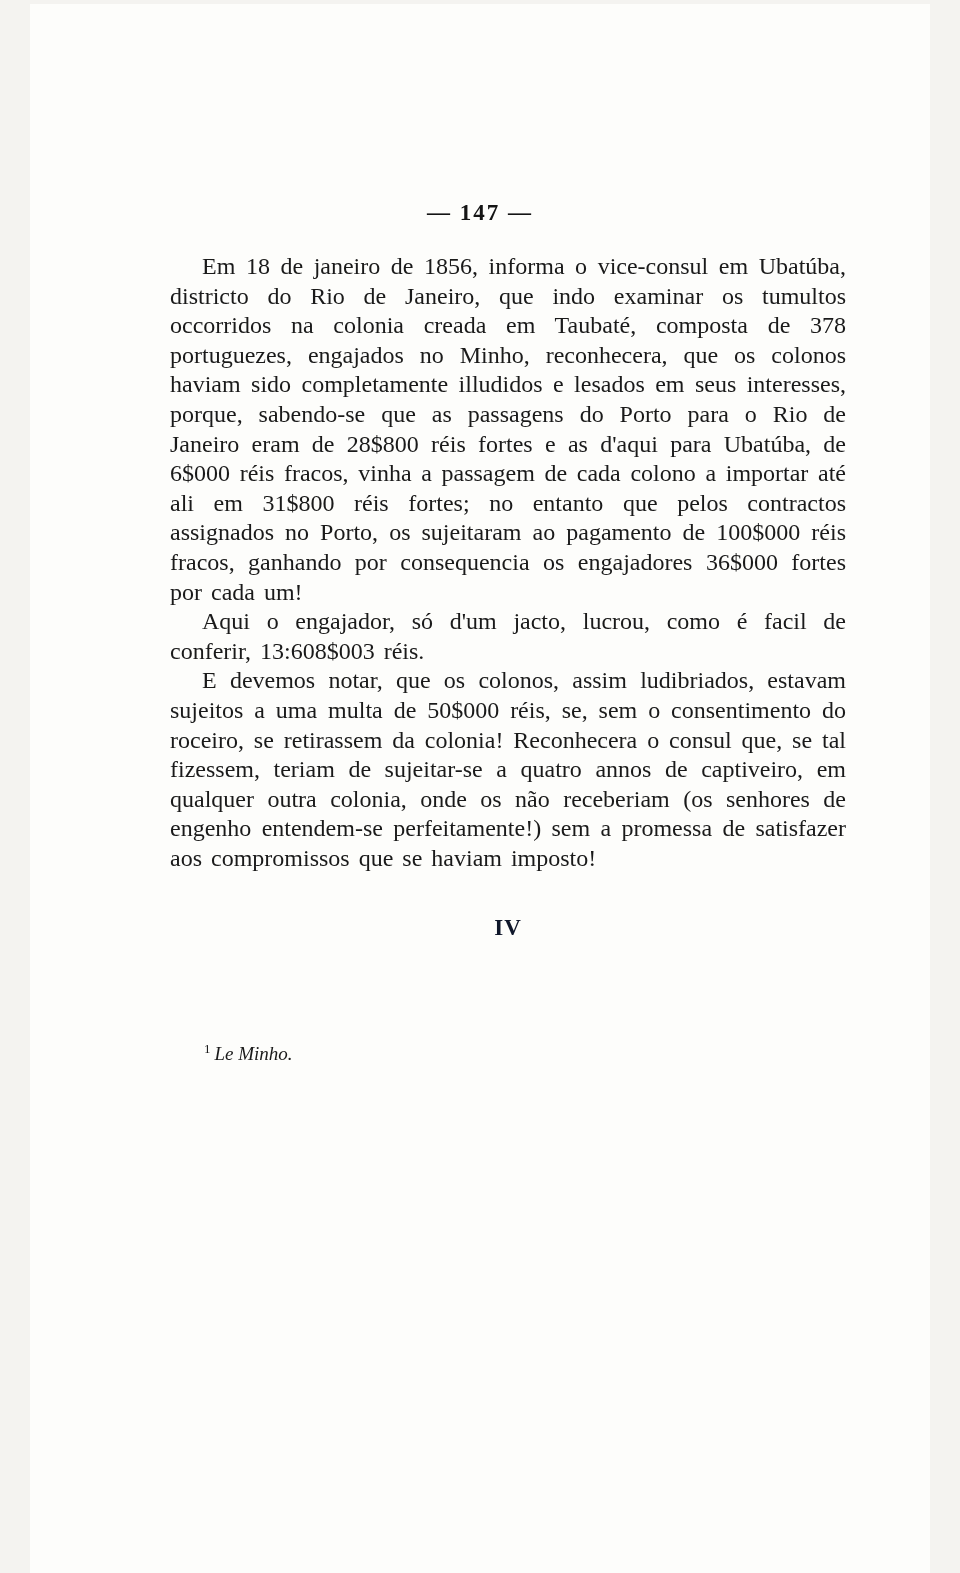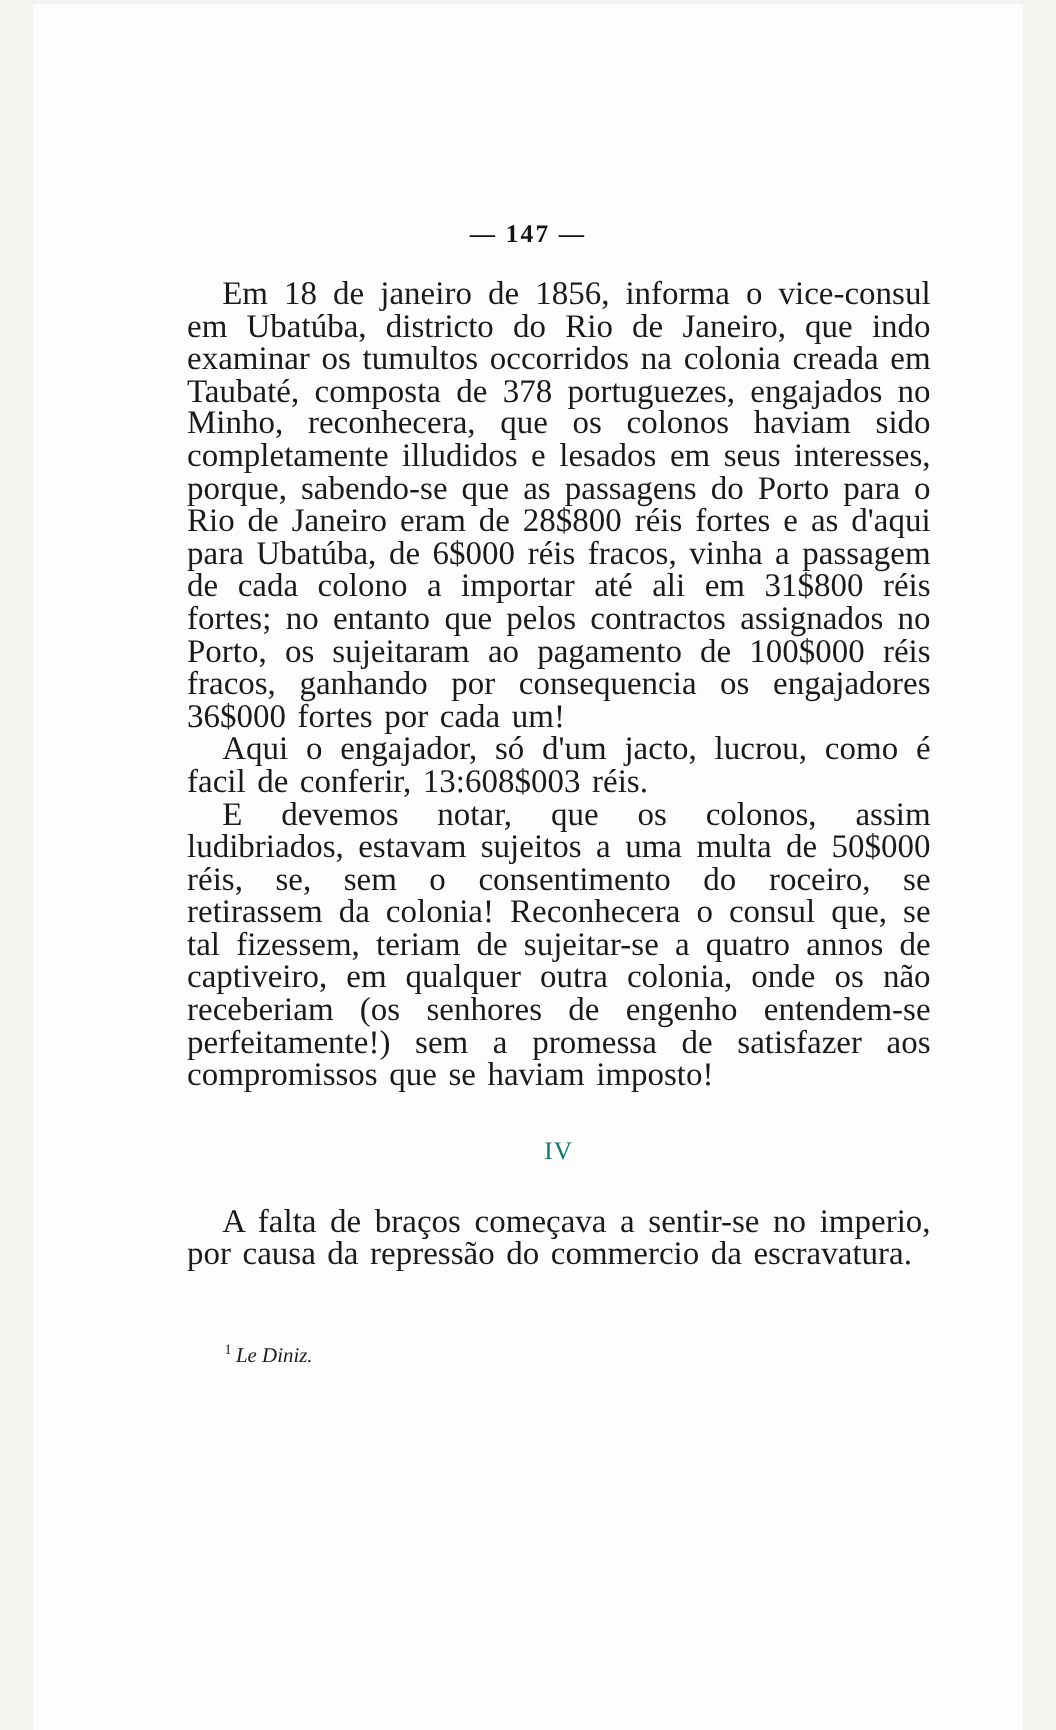--- a/index.html
+++ b/index.html
@@ -29,34 +29,34 @@
     color: #141414;
   }
   .text-block {
     position: absolute;
     top: 248px;
     left: 140px;
     width: 676px;
   }
   .para {
     margin: 0;
-    font-size: 30px;
+    font-size: 24px;
     line-height: 29.6px;
     text-align: justify;
     text-indent: 32px;
     word-spacing: 3px;
   }
   .section-heading {
     margin: 0;
     padding: 42px 0 36px 0;
     text-align: center;
     font-size: 23px;
-    font-weight: normal;
+    font-weight: bold;
     letter-spacing: 1px;
-    color: #0f766e;
+    color: #0f172a;
   }
   .footnote {
     margin-top: 60px;
     padding-left: 34px;
     font-size: 19px;
     line-height: 24px;
   }
   .footnote sup {
     font-size: 13px;
     font-style: normal;
@@ -76,22 +76,21 @@
   <div class="text-block">
 
     <p class="para">Em 18 de janeiro de 1856, informa o vice-consul em Ubatúba, districto do Rio de Janeiro, que indo examinar os tumultos occorridos na colonia creada em Taubaté, composta de 378 portuguezes, engajados no Minho, reconhecera, que os colonos haviam sido completamente illudidos e lesados em seus interesses, porque, sabendo-se que as passagens do Porto para o Rio de Janeiro eram de 28$800 réis fortes e as d'aqui para Ubatúba, de 6$000 réis fracos, vinha a passagem de cada colono a importar até ali em 31$800 réis fortes; no entanto que pelos contractos assignados no Porto, os sujeitaram ao pagamento de 100$000 réis fracos, ganhando por consequencia os engajadores 36$000 fortes por cada um!</p>
 
     <p class="para">Aqui o engajador, só d'um jacto, lucrou, como é facil de conferir, 13:608$003 réis.</p>
 
     <p class="para">E devemos notar, que os colonos, assim ludibriados, estavam sujeitos a uma multa de 50$000 réis, se, sem o consentimento do roceiro, se retirassem da colonia! Reconhecera o consul que, se tal fizessem, teriam de sujeitar-se a quatro annos de captiveiro, em qualquer outra colonia, onde os não receberiam (os senhores de engenho entendem-se perfeitamente!) sem a promessa de satisfazer aos compromissos que se haviam imposto!</p>
 
     <h2 class="section-heading">IV</h2>
 
-    <p class="para">A falta de braços começava a sentir-se no imperio, por causa da repressão do commercio da escravatura.</p>
 
 
     <div class="footnote">
-      <sup>1</sup><span class="footnote-text">Le Diniz.</span>
+      <sup>1</sup><span class="footnote-text">Le Minho.</span>
     </div>
 
   </div>
 
 </div>
 
 </body></html>

